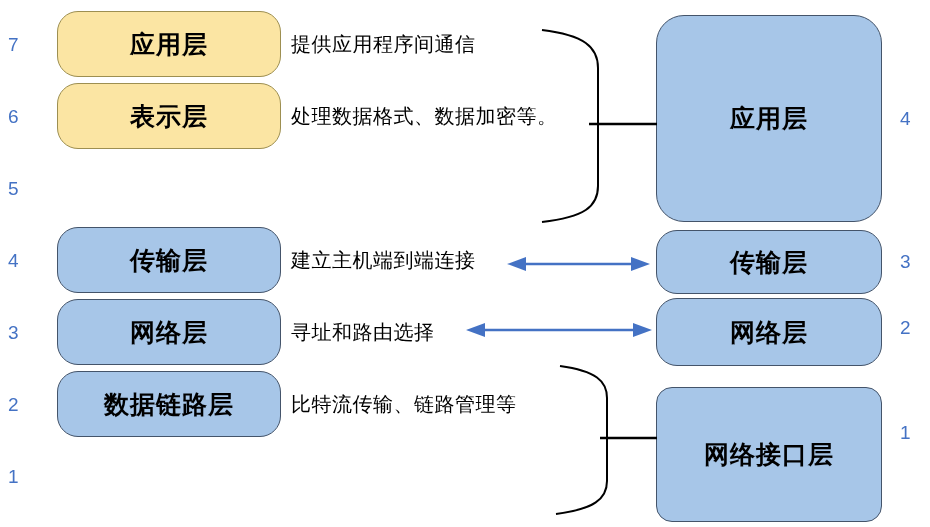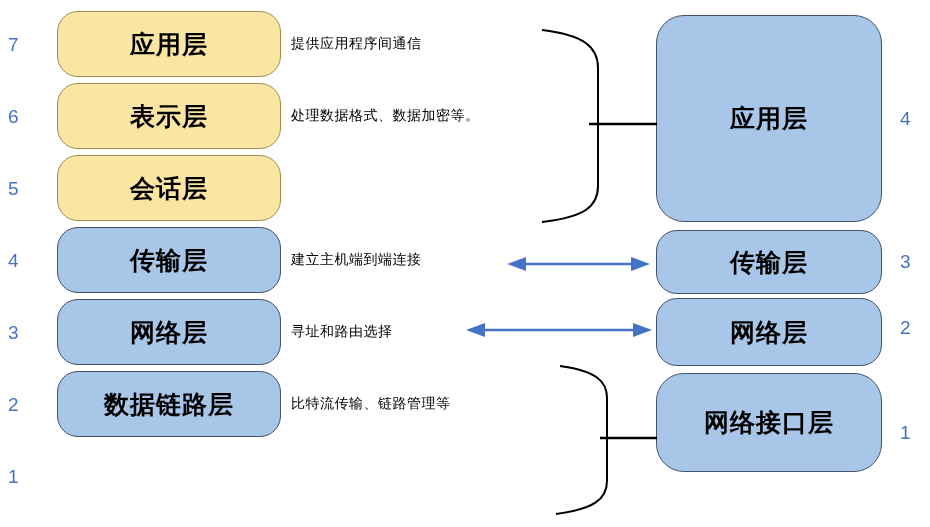--- a/index.html
+++ b/index.html
@@ -14,21 +14,21 @@
   }
   .box{
     position:absolute;left:57px;width:224px;height:66px;border-radius:21px;
     display:flex;align-items:center;justify-content:center;box-sizing:border-box;
     font-size:25px;font-weight:600;color:#000;letter-spacing:1px;
   }
   .box.u{background:var(--upper-fill,#FBE5A3);border:1.6px solid var(--upper-border,#9D8F51);}
   .box.l{background:var(--lower-fill,#A7C6E8);border:1.6px solid var(--lower-border,#44546A);}
   .desc{
     position:absolute;left:291px;top:50%;transform:translateY(-50%);
-    font-size:14px;color:#000;white-space:nowrap;letter-spacing:0.5px;
+    font-size:20px;color:#000;white-space:nowrap;letter-spacing:0.5px;
   }
   .tbox{
     position:absolute;left:656px;width:226px;box-sizing:border-box;
     background:var(--lower-fill,#A7C6E8);border:1.6px solid var(--lower-border,#44546A);
     display:flex;align-items:center;justify-content:center;
     font-size:25px;font-weight:600;color:#000;letter-spacing:1px;
   }
   .tnum{
     position:absolute;left:900px;transform:translateY(-50%);
     color:var(--number-blue,#4472C4);font-size:19px;line-height:1;
@@ -55,23 +55,20 @@
   <div class="row" style="top:83px">
     <span class="num">6</span>
     <div class="box u">
       <span>表示层</span>
     </div>
     <span class="desc">处理数据格式、数据加密等。</span>
   </div>
 
   <div class="row" style="top:155px">
     <span class="num">5</span>
-    <div class="box u">
-      <span>会话层</span>
-    </div>
   </div>
 
   <div class="row" style="top:227px">
     <span class="num">4</span>
     <div class="box l">
       <span>传输层</span>
     </div>
     <span class="desc">建立主机端到端连接</span>
   </div>
 
@@ -97,21 +94,21 @@
 
   <div class="tbox" style="top:15px;height:207px;border-radius:28px;">
     <span>应用层</span>
   </div>
   <div class="tbox" style="top:230px;height:64px;border-radius:21px;">
     <span>传输层</span>
   </div>
   <div class="tbox" style="top:298px;height:68px;border-radius:21px;">
     <span>网络层</span>
   </div>
-  <div class="tbox" style="top:373px;height:99px;border-radius:28px;">
+  <div class="tbox" style="top:387px;height:135px;border-radius:16px;">
     <span>网络接口层</span>
   </div>
 
   <span class="tnum" style="top:118px">4</span>
   <span class="tnum" style="top:261px">3</span>
   <span class="tnum" style="top:327px">2</span>
   <span class="tnum" style="top:432px">1</span>
 
   <svg class="overlay" width="930" height="527" viewBox="0 0 930 527">
 

